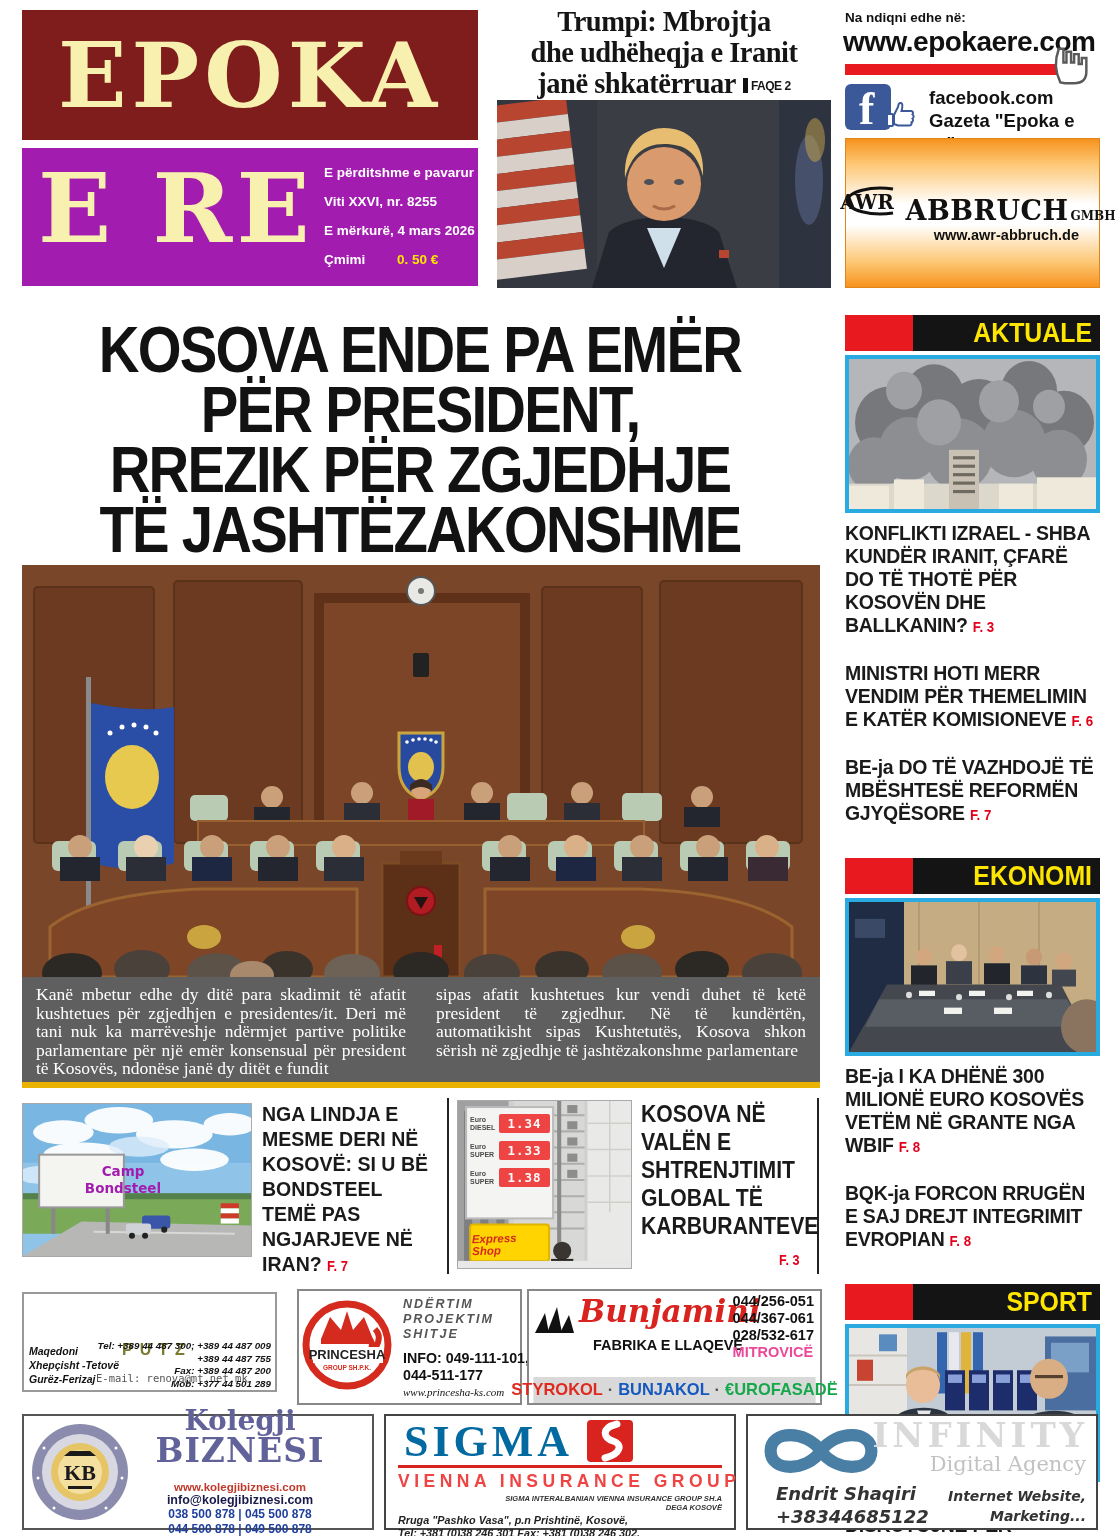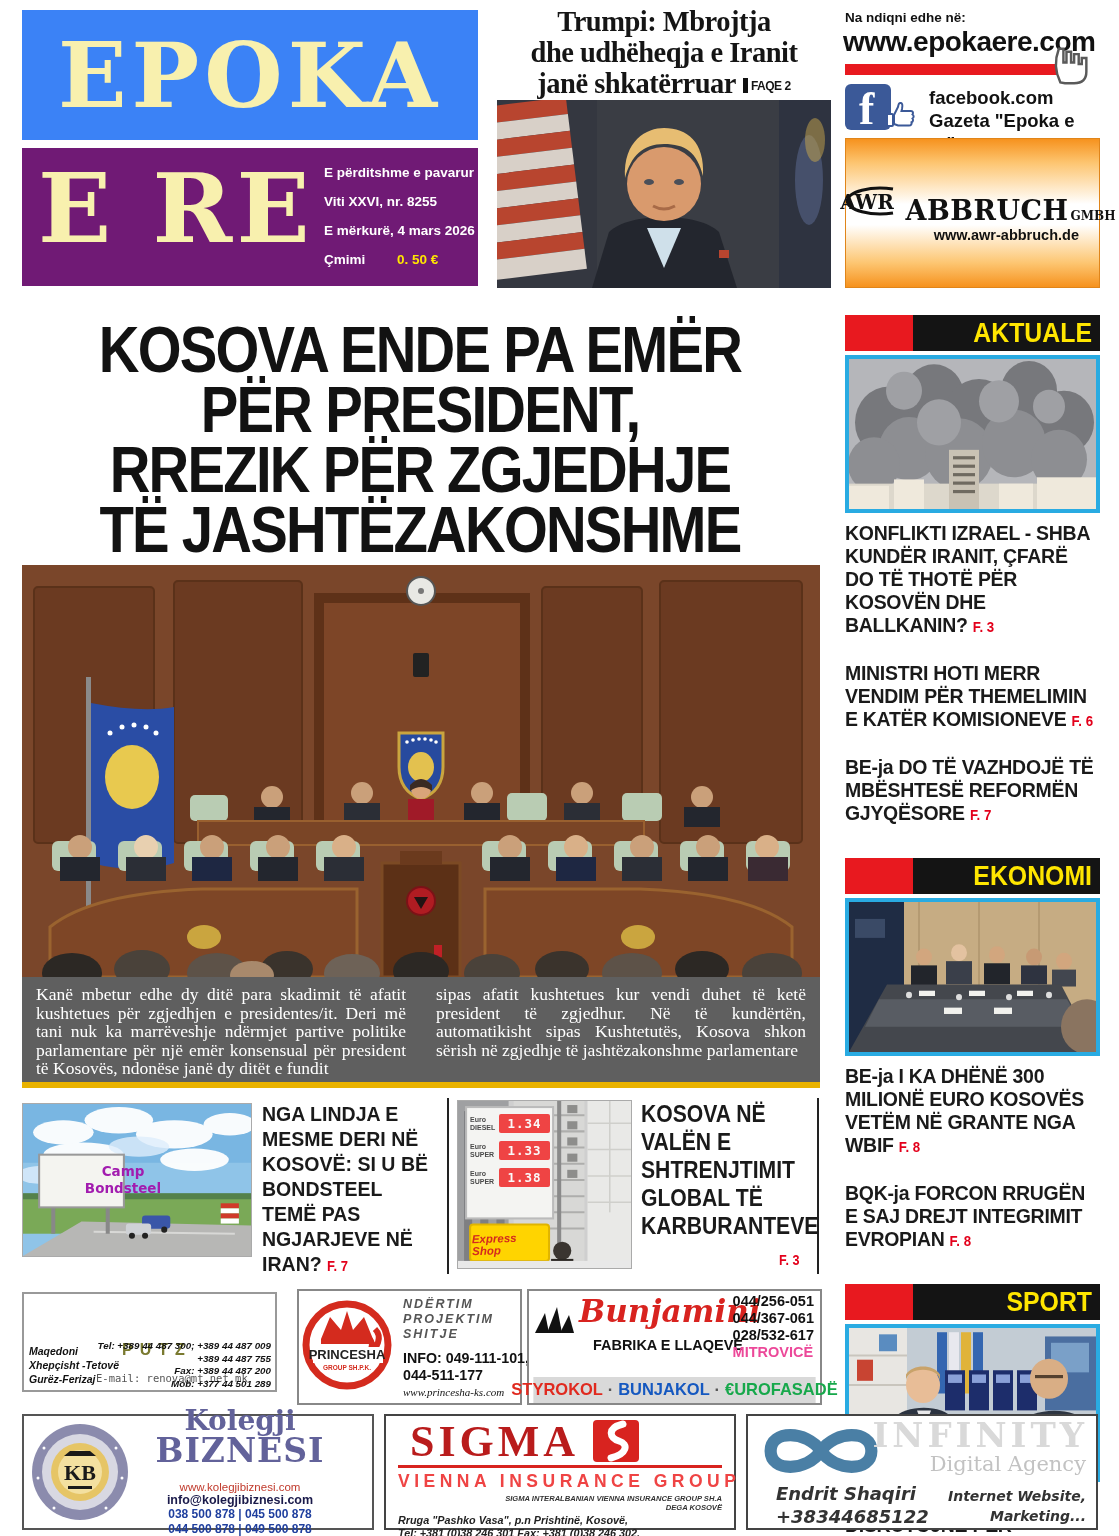--- a/index.html
+++ b/index.html
@@ -1,25 +1,25 @@
 <!DOCTYPE html>
 <html><head>
 <meta charset="utf-8">
 <style>
   html,body{margin:0;padding:0;background:#9a9a9a;}
   .page{position:relative;width:1119px;height:1536px;background:#ffffff;overflow:hidden;
         font-family:"Liberation Sans",sans-serif;color:#111;}
   .abs{position:absolute;}
 
   
-  .mast-red{left:22px;top:10px;width:456px;height:130px;background:#3b82f6;
+  .mast-red{left:22px;top:10px;width:456px;height:130px;background:#7f1d1d;
             display:flex;align-items:center;justify-content:center;}
   .mast-title{font-family:"DejaVu Serif",serif;font-weight:bold;color:#f8f0ae;
               font-size:90px;letter-spacing:5px;line-height:1;}
-  .mast-black{left:22px;top:148px;width:456px;height:138px;background:#701a75;}
+  .mast-black{left:22px;top:148px;width:456px;height:138px;background:#a21caf;}
   .mast-title2{position:absolute;left:16px;top:6px;font-family:"DejaVu Serif",serif;
                font-weight:bold;color:#f8f0ae;font-size:96px;line-height:1.15;letter-spacing:4px;}
   .mast-info{position:absolute;left:302px;top:10px;color:#fff;font-size:13.5px;
              font-weight:bold;line-height:29px;white-space:nowrap;}
   .price-val{color:#ffe600;margin-left:28px;}
 
   
   .trump-hl{left:492px;top:6px;width:344px;text-align:center;font-family:"Liberation Serif",serif;
             font-weight:bold;font-size:28.5px;line-height:31px;color:#151515;letter-spacing:-0.5px;}
   .faqe-bar{display:inline-block;width:5px;height:15px;background:#111;margin:0 3px 0 7px;}
@@ -119,27 +119,27 @@
               display:flex;align-items:center;justify-content:center;font-weight:bold;font-size:17px;
               transform:scaleX(0.97);transform-origin:50% 50%;white-space:nowrap;}
   .p-red{color:#e02a1f;} .p-blue{color:#1558c0;} .p-green{color:#17a84b;}
   .p-dot{color:#555;margin:0 5px;font-weight:bold;}
 
   
   .kolegji{left:22px;top:1414px;width:352px;height:116px;border:2px solid #555;display:flex;align-items:center;}
   .kol-right{width:200px;text-align:center;margin-left:4px;}
   .kol-t1{font-family:"DejaVu Serif",serif;font-weight:bold;color:#62629a;font-size:28px;line-height:28px;}
   .kol-t2{font-family:"DejaVu Serif",serif;font-weight:bold;color:#62629a;font-size:33px;line-height:32px;letter-spacing:1px;}
-  .kol-web{color:#c0392b;font-weight:normal;font-size:11.5px;margin-top:14px;}
+  .kol-web{color:#c0392b;font-weight:bold;font-size:11.5px;margin-top:14px;}
   .kol-mail{color:#1a1a4a;font-weight:bold;font-size:12.5px;}
   .kol-tel{color:#1f3f9e;font-weight:bold;font-size:12px;line-height:15px;}
   .sigma{left:384px;top:1414px;width:352px;height:116px;border:2px solid #444;padding:4px 12px 0;}
   .sigma-row{display:flex;align-items:flex-start;}
-  .sigma-brand{font-family:"Liberation Serif",serif;font-weight:bold;color:#b91c1c;font-size:44px;
-               line-height:44px;letter-spacing:4px;margin-left:12px;}
+  .sigma-brand{font-family:"Liberation Serif",serif;font-weight:bold;color:#0369a1;font-size:44px;
+               line-height:44px;letter-spacing:4px;margin-left:6px;}
   .sigma-rule{height:3px;background:#d8231f;margin:1px 0 3px;}
   .sigma-group{font-size:17.5px;font-weight:bold;color:#ef4444;letter-spacing:4.5px;white-space:nowrap;}
   .sigma-sub{text-align:right;font-size:7.6px;font-weight:bold;font-style:italic;color:#333;line-height:9px;margin-top:2px;}
   .sigma-addr{font-size:10.8px;font-weight:bold;font-style:italic;color:#222;line-height:12.5px;margin-top:2px;}
   .infinity{left:746px;top:1414px;width:352px;height:116px;border:2px solid #444;}
   .inf-sym{position:absolute;left:8px;top:2px;width:130px;height:66px;}
   .inf-title{position:absolute;right:8px;top:2px;font-family:"DejaVu Serif",serif;font-weight:bold;
              color:#d9d9d9;font-size:34px;letter-spacing:4px;line-height:34px;}
   .inf-sub{position:absolute;right:10px;top:36px;font-family:"DejaVu Serif",serif;color:#c2c2c2;font-size:21px;}
   .inf-name{position:absolute;left:28px;top:66px;font-size:18px;font-weight:bold;font-style:italic;

